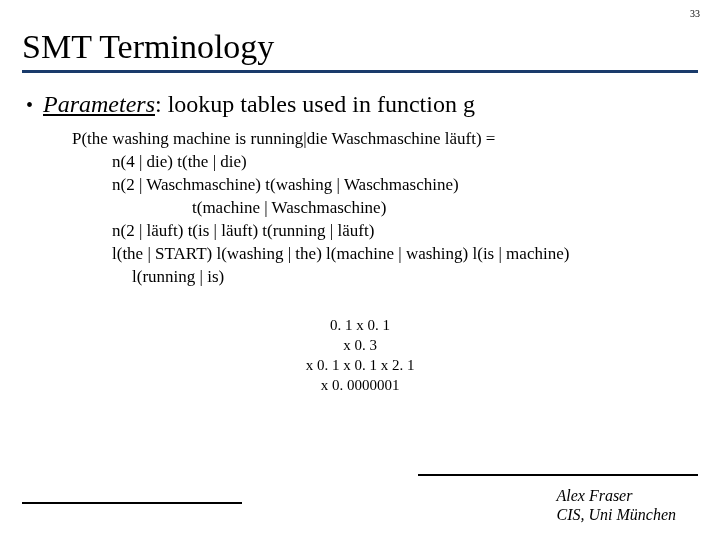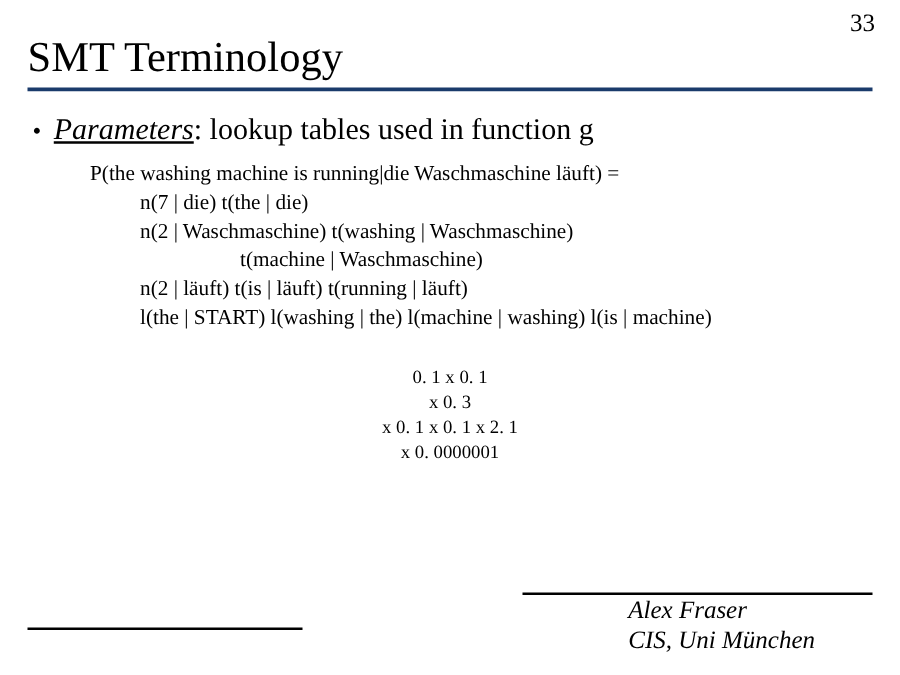--- a/index.html
+++ b/index.html
@@ -8,21 +8,21 @@
     height: 540px;
     background: #fff;
     font-family: "Times New Roman", Times, serif;
     position: relative;
     overflow: hidden;
   }
   .page-number {
     position: absolute;
     top: 8px;
     right: 20px;
-    font-size: 20px;
+    font-size: 10px;
     color: #000;
   }
   .title {
     font-size: 34px;
     font-weight: normal;
     color: #000;
     margin: 28px 0 4px 22px;
   }
   .title-rule-wrap {
     padding: 0 22px 0 22px;
@@ -84,22 +84,22 @@
   .footer-rule-left {
     position: absolute;
     bottom: 36px;
     left: 22px;
     width: 220px;
     border-top: 2px solid #000;
   }
   .footer-credit {
     position: absolute;
     bottom: 16px;
-    right: 68px;
-    font-size: 20px;
+    right: 44px;
+    font-size: 16px;
     font-style: italic;
     text-align: left;
     line-height: 1.2;
   }
 </style>
 </head>
 <body>
 
 <div class="page-number">33</div>
 
@@ -111,25 +111,26 @@
 <div class="content">
   <div class="bullet-row">
     <span class="bullet-dot">•</span>
     <span>
       <span class="bullet-term">Parameters</span><span>: lookup tables used in function g</span>
     </span>
   </div>
 
   <div class="formula">
     <div>P(the washing machine is running|die Waschmaschine läuft) =</div>
-    <div class="f-indent">n(7 | die) t(the | die)</div>
+    <div class="f-indent">n(4 | die) t(the | die)</div>
     <div class="f-indent">n(2 | Waschmaschine)  t(washing | Waschmaschine)</div>
     <div class="f-indent-sub">t(machine | Waschmaschine)</div>
     <div class="f-indent">n(2 | läuft) t(is | läuft) t(running | läuft)</div>
     <div class="f-indent">l(the | START) l(washing | the) l(machine | washing) l(is | machine)</div>
+    <div class="f-indent-sub2">l(running | is)</div>
   </div>
 
   <div class="numbers">
     <div>0. 1 x 0. 1</div>
     <div>x 0. 3</div>
     <div>x 0. 1 x 0. 1 x 2. 1</div>
     <div>x 0. 0000001</div>
   </div>
 </div>
 

